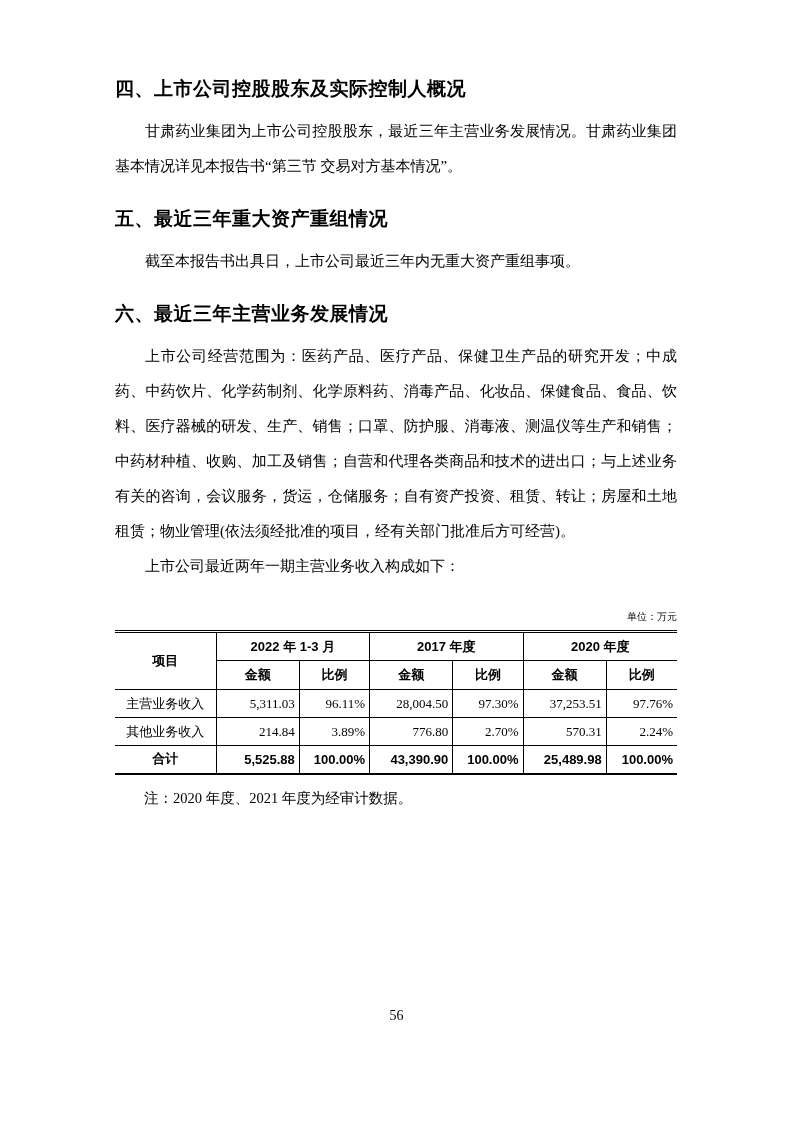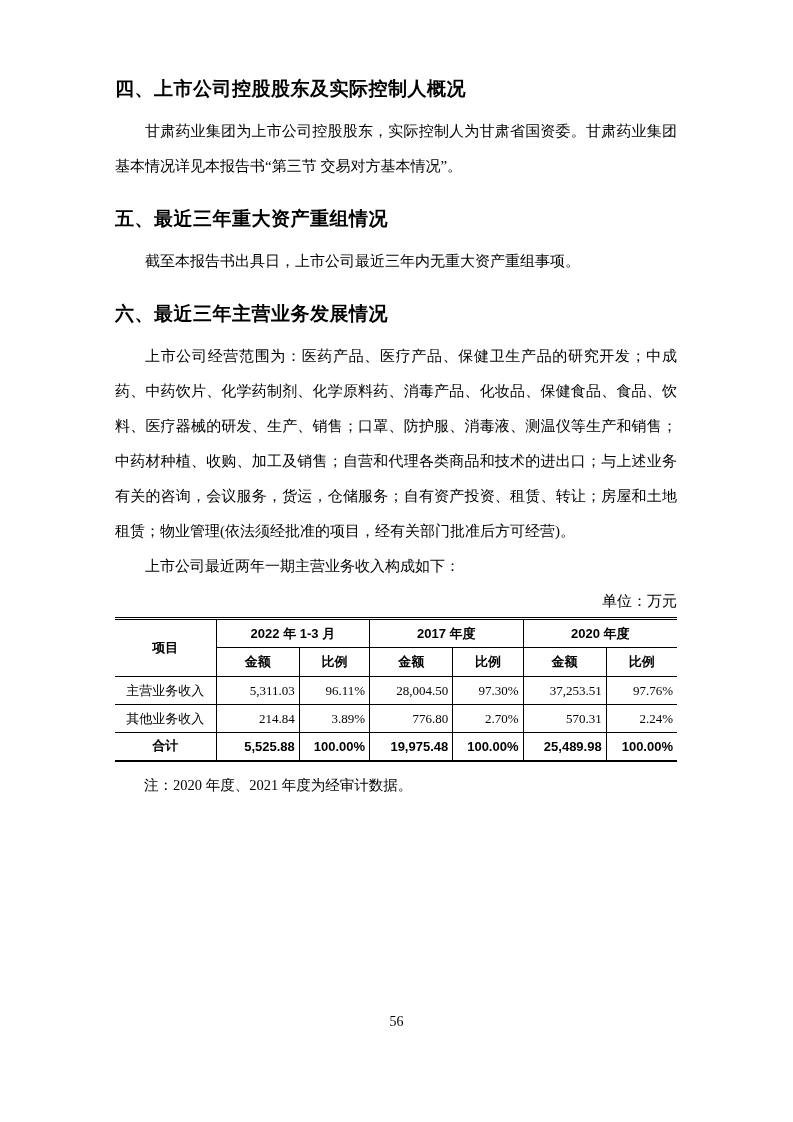--- a/index.html
+++ b/index.html
@@ -31,23 +31,23 @@
   }
   h2.sec-heading:first-child { margin-top: 0; }
   p.body {
     font-size: 15px;
     line-height: 35px;
     text-align: justify;
     text-indent: 2em;
     margin: 0;
   }
   .unit-label {
-    font-size: 15px;
+    font-size: 10px;
     text-align: right;
-    margin: 8px 0 6px 0;
+    margin: 26px 0 6px 0;
   }
   table.data-table {
     width: 100%;
     border-collapse: collapse;
     border-top: 3px double #000;
     border-bottom: 2.5px solid #000;
     table-layout: fixed;
   }
   table.data-table th, table.data-table td {
     border: 1px solid #000;
@@ -75,33 +75,33 @@
   p.table-note {
     font-size: 14.5px;
     line-height: 22px;
     text-indent: 2em;
     margin-top: 12px;
   }
   .page-number {
     position: absolute;
     left: 0;
     right: 0;
-    bottom: 92px;
+    bottom: 98px;
     text-align: center;
     font-size: 14px;
   }
 </style>
 </head>
 <body>
 
 <div class="page">
   <div class="content">
 
     <h2 class="sec-heading">四、上市公司控股股东及实际控制人概况</h2>
-    <p class="body">甘肃药业集团为上市公司控股股东，实际控制人为甘肃省国资委。甘肃药业集团基本情况详见本报告书“第三节 交易对方基本情况”。</p>
+    <p class="body">甘肃药业集团为上市公司控股股东，最近三年主营业务发展情况。甘肃药业集团基本情况详见本报告书“第三节 交易对方基本情况”。</p>
 
     <h2 class="sec-heading">五、最近三年重大资产重组情况</h2>
     <p class="body">截至本报告书出具日，上市公司最近三年内无重大资产重组事项。</p>
 
     <h2 class="sec-heading">六、最近三年主营业务发展情况</h2>
     <p class="body">上市公司经营范围为：医药产品、医疗产品、保健卫生产品的研究开发；中成药、中药饮片、化学药制剂、化学原料药、消毒产品、化妆品、保健食品、食品、饮料、医疗器械的研发、生产、销售；口罩、防护服、消毒液、测温仪等生产和销售；中药材种植、收购、加工及销售；自营和代理各类商品和技术的进出口；与上述业务有关的咨询，会议服务，货运，仓储服务；自有资产投资、租赁、转让；房屋和土地租赁；物业管理(依法须经批准的项目，经有关部门批准后方可经营)。</p>
     <p class="body">上市公司最近两年一期主营业务收入构成如下：</p>
 
     <div class="unit-label">单位：万元</div>
 
@@ -147,21 +147,21 @@
           <td class="cell-num">3.89%</td>
           <td class="cell-num">776.80</td>
           <td class="cell-num">2.70%</td>
           <td class="cell-num">570.31</td>
           <td class="cell-num">2.24%</td>
         </tr>
         <tr class="row-total">
           <td class="cell-item">合计</td>
           <td class="cell-num">5,525.88</td>
           <td class="cell-num">100.00%</td>
-          <td class="cell-num">19,975.48</td>
+          <td class="cell-num">43,390.90</td>
           <td class="cell-num">100.00%</td>
           <td class="cell-num">25,489.98</td>
           <td class="cell-num">100.00%</td>
         </tr>
       </tbody>
     </table>
 
     <p class="table-note">注：2020 年度、2021 年度为经审计数据。</p>
   </div>
 

